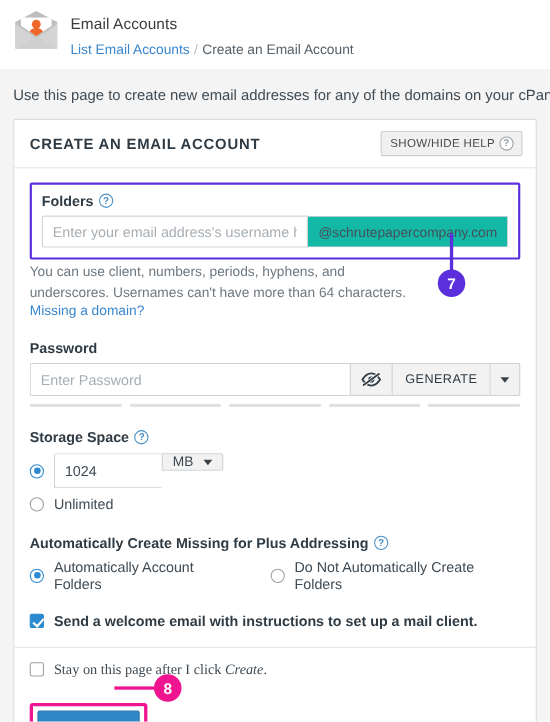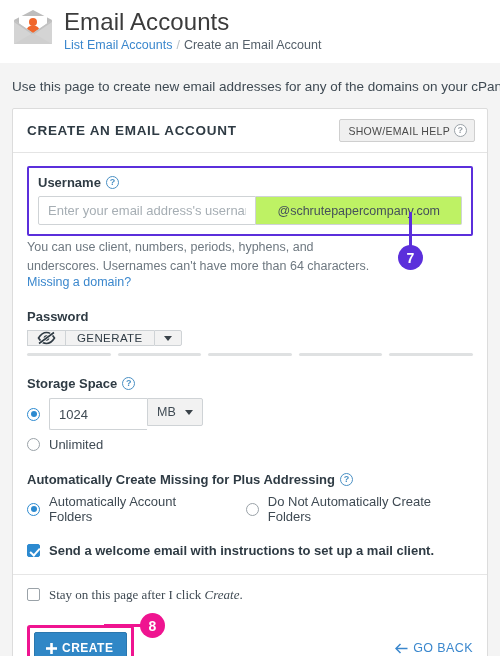--- a/index.html
+++ b/index.html
@@ -13,21 +13,21 @@
     overflow:hidden;
     position:relative;
   }
 
   
   .page-header { background:#ffffff; padding:8px 0 10px 0; }
   .header-row { display:flex; align-items:flex-start; padding:0 12px; }
   .app-icon { width:42px; height:38px; margin-right:10px; flex:0 0 auto; position:relative; }
   .header-text { padding-top:1px; }
   .page-title {
-    font-size:24px; font-weight:400; color:#3b3b3b;
+    font-size:14px; font-weight:400; color:#3b3b3b;
     line-height:25px; margin:0 0 3px 0; letter-spacing:.1px;
   }
   .breadcrumb { font-size:12.5px; line-height:16px; color:#55606a; }
   .breadcrumb a { color:#3a87cd; text-decoration:none; }
   .breadcrumb .sep { color:#b9bfc4; margin:0 4px; }
 
   
   .intro {
     background:#f4f4f4;
     font-size:13.5px;
@@ -82,23 +82,23 @@
   .input-group { display:flex; }
   .text-input {
     flex:1 1 auto; height:29px;
     border:1px solid #cfd3d6; border-radius:2px 0 0 2px;
     background:#fff; font-size:13px; color:#3f4a53;
     padding:0 9px; font-family:inherit; outline:none; min-width:0;
   }
   .text-input::placeholder { color:#a6aeb4; }
   .domain-addon {
     display:flex; align-items:center; justify-content:center;
-    background:#bef264; border:1px solid #cfd3d6; border-left:none;
+    background:#14b8a6; border:1px solid #cfd3d6; border-left:none;
     border-radius:0 2px 2px 0;
-    font-size:12.5px; color:#45505a; padding:0 21px; white-space:nowrap;
+    font-size:12.5px; color:#45505a; padding:0 9px; white-space:nowrap;
   }
   .hint {
     font-size:12.5px; color:#6e7880; line-height:15px; margin-top:4px;
   }
   .hint-link { color:#3a87cd; text-decoration:none; font-size:12.5px; display:inline-block; margin-top:1px;}
 
   
   .pw-row { display:flex; margin-top:1px; }
   .pw-input {
     flex:1 1 auto; height:30px;
@@ -133,21 +133,21 @@
   .radio.checked::after{
     content:"";position:absolute;left:2.5px;top:2.5px;width:6px;height:6px;
     border-radius:50%;background:#2c8ad0;
   }
   .qty-input {
     width:98px;height:32px;border:1px solid #cfd3d6;border-right:none;
     border-radius:2px 0 0 2px;font-size:13px;padding:0 9px;
     font-family:inherit;color:#3f4a53;outline:none;background:#fff;
   }
   .unit-btn {
-    height:28px;display:flex;align-items:center;gap:9px;
+    height:16px;display:flex;align-items:center;gap:9px;
     background:#f2f2f2;border:1px solid #cfd3d6;border-radius:0 2px 2px 0;
     padding:0 9px;font-size:12.5px;color:#3f4a53;cursor:pointer;
   }
   .radio-label { font-size:13px; color:#3f4a53; }
 
   
   .inline-radios { display:flex; align-items:center; gap:9px; margin-top:7px; }
   .inline-radios .gap { width:9px; }
 
   
@@ -219,46 +219,47 @@
   </div>
 </div>
 
 <div class="intro">Use this page to create new email addresses for any of the domains on your cPanel accoun</div>
 
 <div class="card">
 
   <div class="card-header">
     <div class="card-title">CREATE AN EMAIL ACCOUNT</div>
     <div class="help-toggle">
-      <span>SHOW/EMAIL HELP</span>
+      <span>SHOW/HIDE HELP</span>
       <span class="qmark grey">?</span>
     </div>
   </div>
 
   <div class="card-body">
 
     
     <div class="username-block">
       <div class="field-label">
-        <span>Username</span>
+        <span>Folders</span>
         <span class="qmark">?</span>
       </div>
       <div class="input-group">
         <input class="text-input" type="text" placeholder="Enter your email address's username here." style="">
         <div class="domain-addon">@schrutepapercompany.com</div>
       </div>
     </div>
     <div class="hint">You can use client, numbers, periods, hyphens, and</div>
     <div class="hint">underscores. Usernames can't have more than 64 characters.</div>
     <a class="hint-link" href="#">Missing a domain?</a>
 
     
     <div class="section">
       <div class="field-label">Password</div>
       <div class="pw-row">
+        <input class="pw-input" type="text" placeholder="Enter Password" style="">
         <div class="pw-btn eye">
           <svg width="19" height="14" viewBox="0 0 19 14">
             <path d="M1.5 7 C4 3 7 1.5 9.5 1.5 C12 1.5 15 3 17.5 7 C15 11 12 12.5 9.5 12.5 C7 12.5 4 11 1.5 7 Z" fill="none" stroke="#2f3b44" stroke-width="1.6"></path>
             <circle cx="9.5" cy="7" r="2.8" fill="#2f3b44"></circle>
             <line x1="2" y1="12.5" x2="17" y2="1.5" stroke="#ffffff" stroke-width="3"></line>
             <line x1="2" y1="12.5" x2="17" y2="1.5" stroke="#2f3b44" stroke-width="1.7"></line>
           </svg>
         </div>
         <div class="pw-btn gen">GENERATE</div>
         <div class="pw-btn caret">

